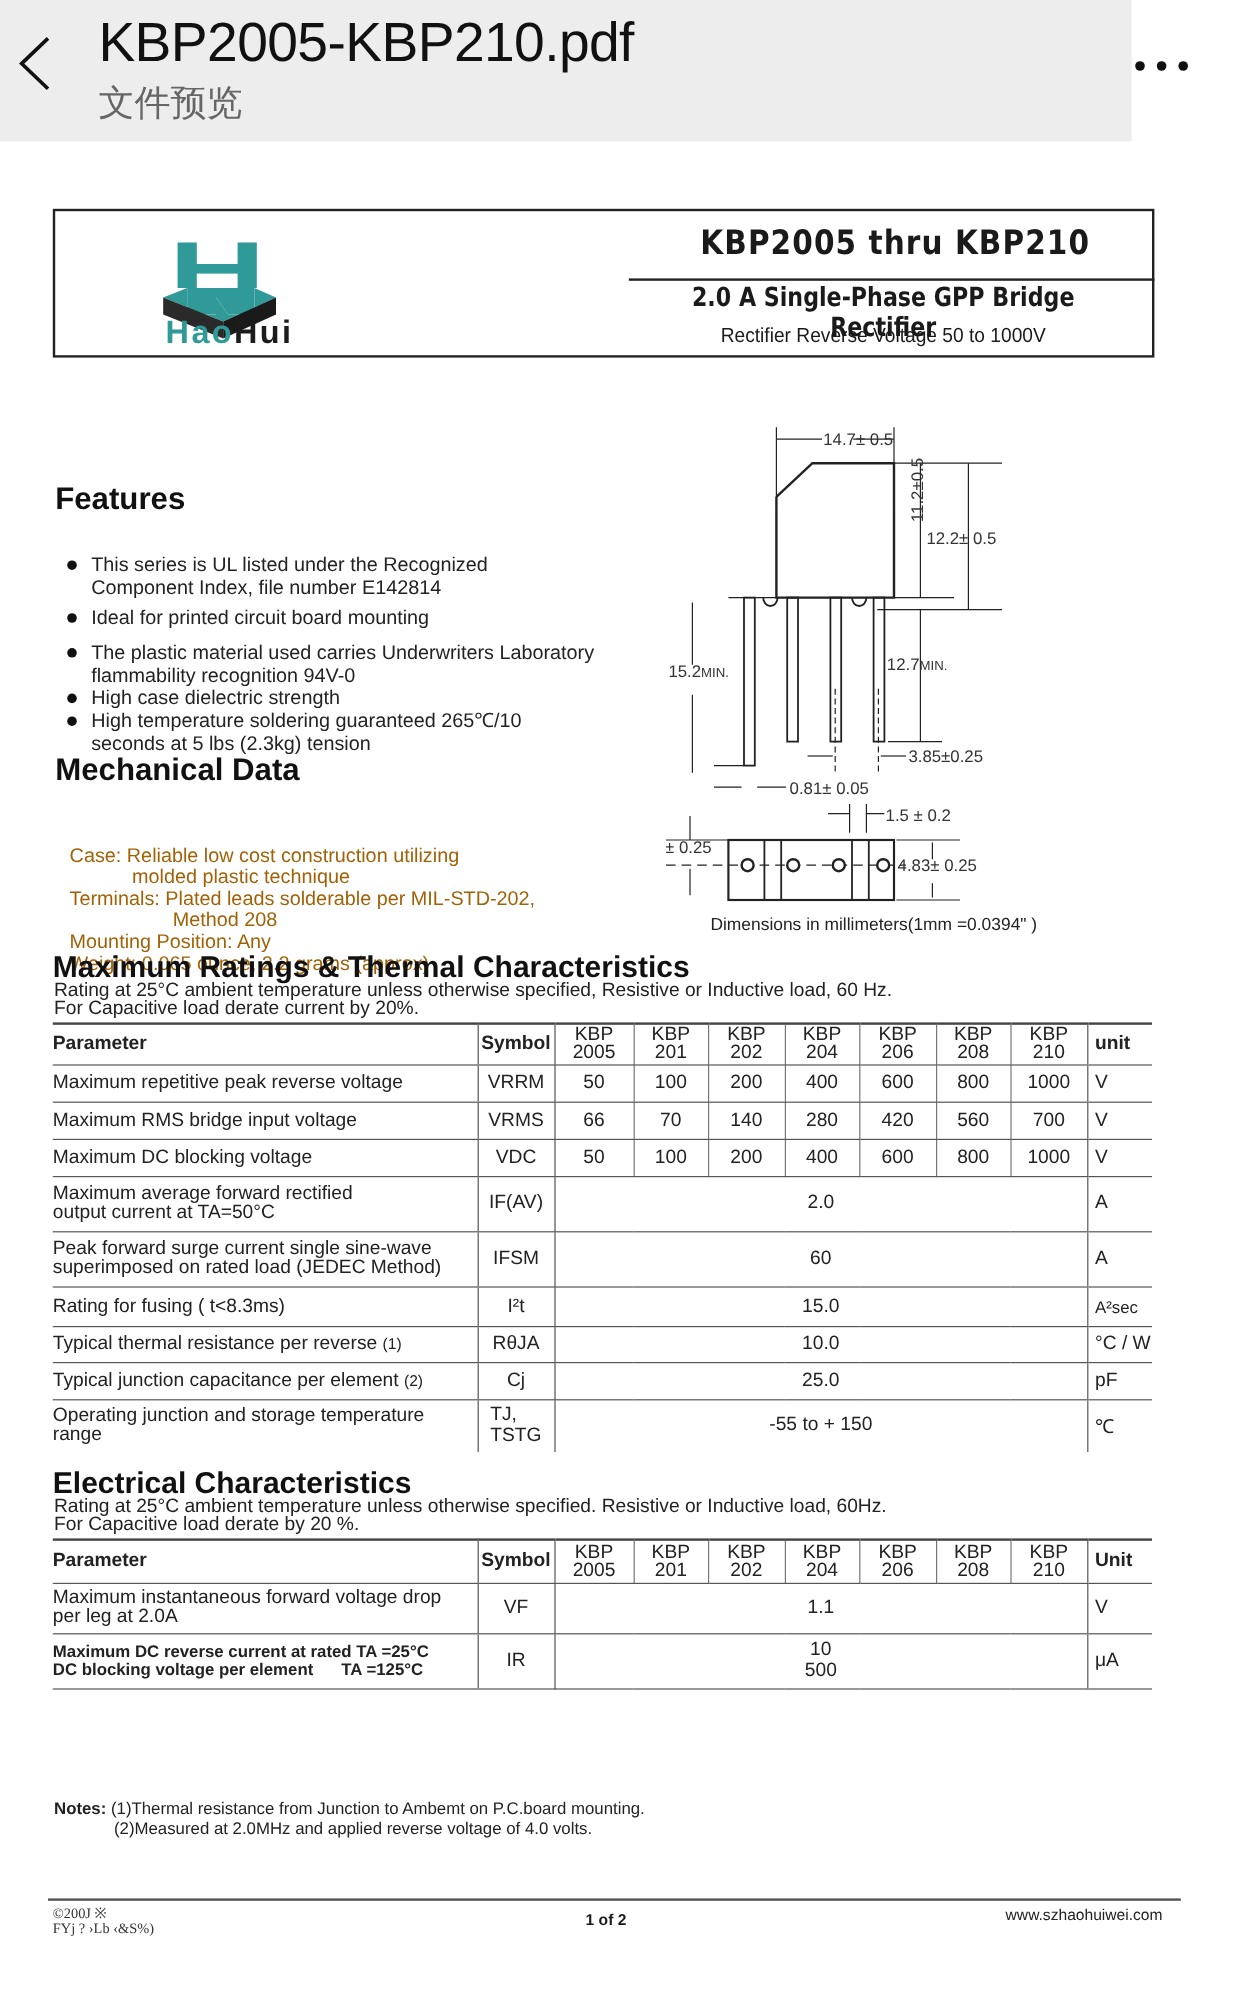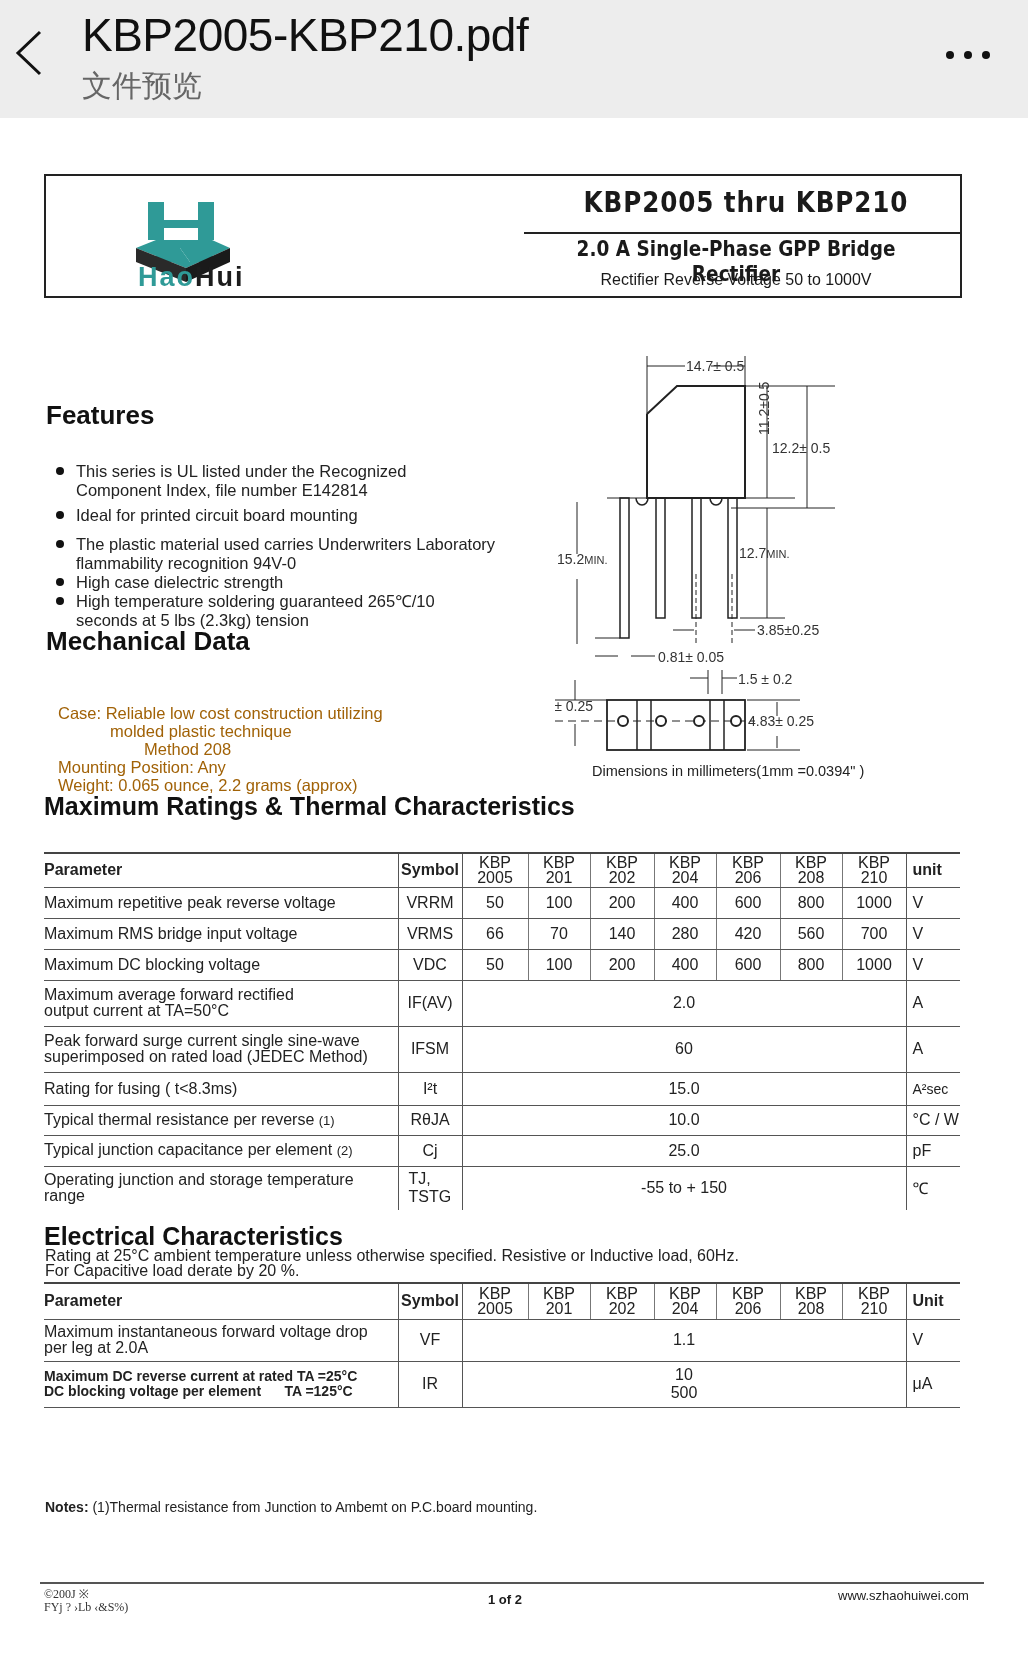--- a/index.html
+++ b/index.html
@@ -1,20 +1,20 @@
 <!DOCTYPE html>
 <html><head>
 <meta charset="utf-8">
 <style>
   * { box-sizing: border-box; margin: 0; padding: 0; }
   html, body { width: 1028px; height: 1672px; background: #ffffff; overflow: hidden; }
   body { font-family: "Liberation Sans", sans-serif; color: #1a1a1a; position: relative; }
 
   
-  .topbar { position: absolute; left: 0; top: 0; width: 1028px; height: 118px; background: #ededed; }
+  .topbar { position: absolute; left: 0; top: 0; width: 943px; height: 118px; background: #ededed; }
   .back-btn { position: absolute; left: 10px; top: 28px; width: 40px; height: 50px; cursor: pointer; }
   .back-btn svg { width: 40px; height: 50px; }
   .title { position: absolute; left: 82px; top: 8px; font-size: 46px; color: #111; letter-spacing: -0.5px; font-family: "Liberation Sans", sans-serif; }
   .subtitle { position: absolute; left: 82px; top: 66px; font-size: 30px; color: #666; }
   .more-btn { position: absolute; left: 946px; top: 40px; width: 60px; height: 30px; cursor: pointer; display: flex; gap: 10px; align-items: center; }
   .more-btn span { width: 8px; height: 8px; border-radius: 50%; background: #111; display: block; }
 
   
   .doc { position: absolute; left: 0; top: 118px; width: 1028px; height: 1554px; background: #fff; }
 
@@ -104,20 +104,21 @@
     <li class="gap"><span>Ideal for printed circuit  board mounting</span></li>
     <li class="gap" style="margin-top:10px"><span>The plastic material used carries Underwriters Laboratory</span><br><span>flammability recognition 94V-0</span></li>
     <li><span>High case dielectric strength</span></li>
     <li><span>High temperature soldering guaranteed 265℃/10</span><br><span>seconds at 5 lbs (2.3kg) tension</span></li>
   </ul>
 
   <h2 class="sec" style="left:46px; top:508px;">Mechanical Data</h2>
   <div class="mech">
     <div>Case: Reliable low cost construction utilizing</div>
     <div class="ind1">molded plastic technique</div>
+    <div>Terminals: Plated leads solderable per MIL-STD-202,</div>
     <div class="ind2">Method 208</div>
     <div>Mounting Position: Any</div>
     <div>Weight: 0.065  ounce, 2.2 grams (approx)</div>
   </div>
 
   <svg class="drawing" viewBox="0 0 400 450" font-family="Liberation Sans, sans-serif" font-size="14" fill="#333">
     <g stroke="#222" fill="none" stroke-width="1">
 
       <line x1="92" y1="2" x2="92" y2="60"></line>
         <line x1="190" y1="2" x2="190" y2="32"></line>
@@ -187,20 +188,24 @@
     <text x="184" y="204"><tspan>12.7</tspan><tspan font-size="11">MIN.</tspan></text>
     <text x="202" y="281">3.85±0.25</text>
     <text x="103" y="308">0.81± 0.05</text>
     <text x="183" y="330">1.5 ± 0.2</text>
     <text x="-28" y="357">2.41± 0.25</text>
     <text x="193" y="372">4.83± 0.25</text>
   </svg>
   <div class="dim-caption">Dimensions in millimeters(1mm =0.0394" )</div>
 
   <h2 class="sec" style="left:44px; top:674px; font-size:25px;">Maximum Ratings &amp; Thermal Characteristics</h2>
+  <div class="sec-note" style="top:700px;">
+    <div>Rating at 25°C ambient temperature unless otherwise specified, Resistive or Inductive load, 60 Hz.</div>
+    <div>For Capacitive load derate current by 20%.</div>
+  </div>
 
   <table class="spec" style="left:44px; top:734px; width:916px;">
     <colgroup>
         <col style="width:354px">
         <col style="width:64px">
         <col style="width:66px">
         <col style="width:62px">
         <col style="width:64px">
         <col style="width:62px">
         <col style="width:64px">
@@ -338,20 +343,21 @@
       <td class="param" style="font-weight:bold; font-size:14px; line-height:15px; white-space:pre"><span>Maximum DC reverse current at rated TA =25°C</span><br><span>DC blocking voltage per element      TA =125°C</span></td>
       <td class="sym">IR</td>
       <td class="val" colspan="7" style="line-height:18px"><span>10</span><br><span>500</span></td>
       <td class="unit">μA</td>
     </tr>
   </tbody>
     </table>
 
   <div class="notes">
     <div><b>Notes:</b> <span>(1)Thermal resistance from Junction to Ambemt on P.C.board mounting.</span></div>
+    <div class="n2">(2)Measured at 2.0MHz and applied reverse voltage of 4.0 volts.</div>
   </div>
 
   <div class="footer-line"></div>
   <div class="foot-left">
     <div>©200J  ※</div>
     <div>FYj ?   ›Lb ‹&amp;S%)</div>
   </div>
   <div class="foot-center">1 of  2</div>
   <div class="foot-right">www.szhaohuiwei.com</div>
 </div>

